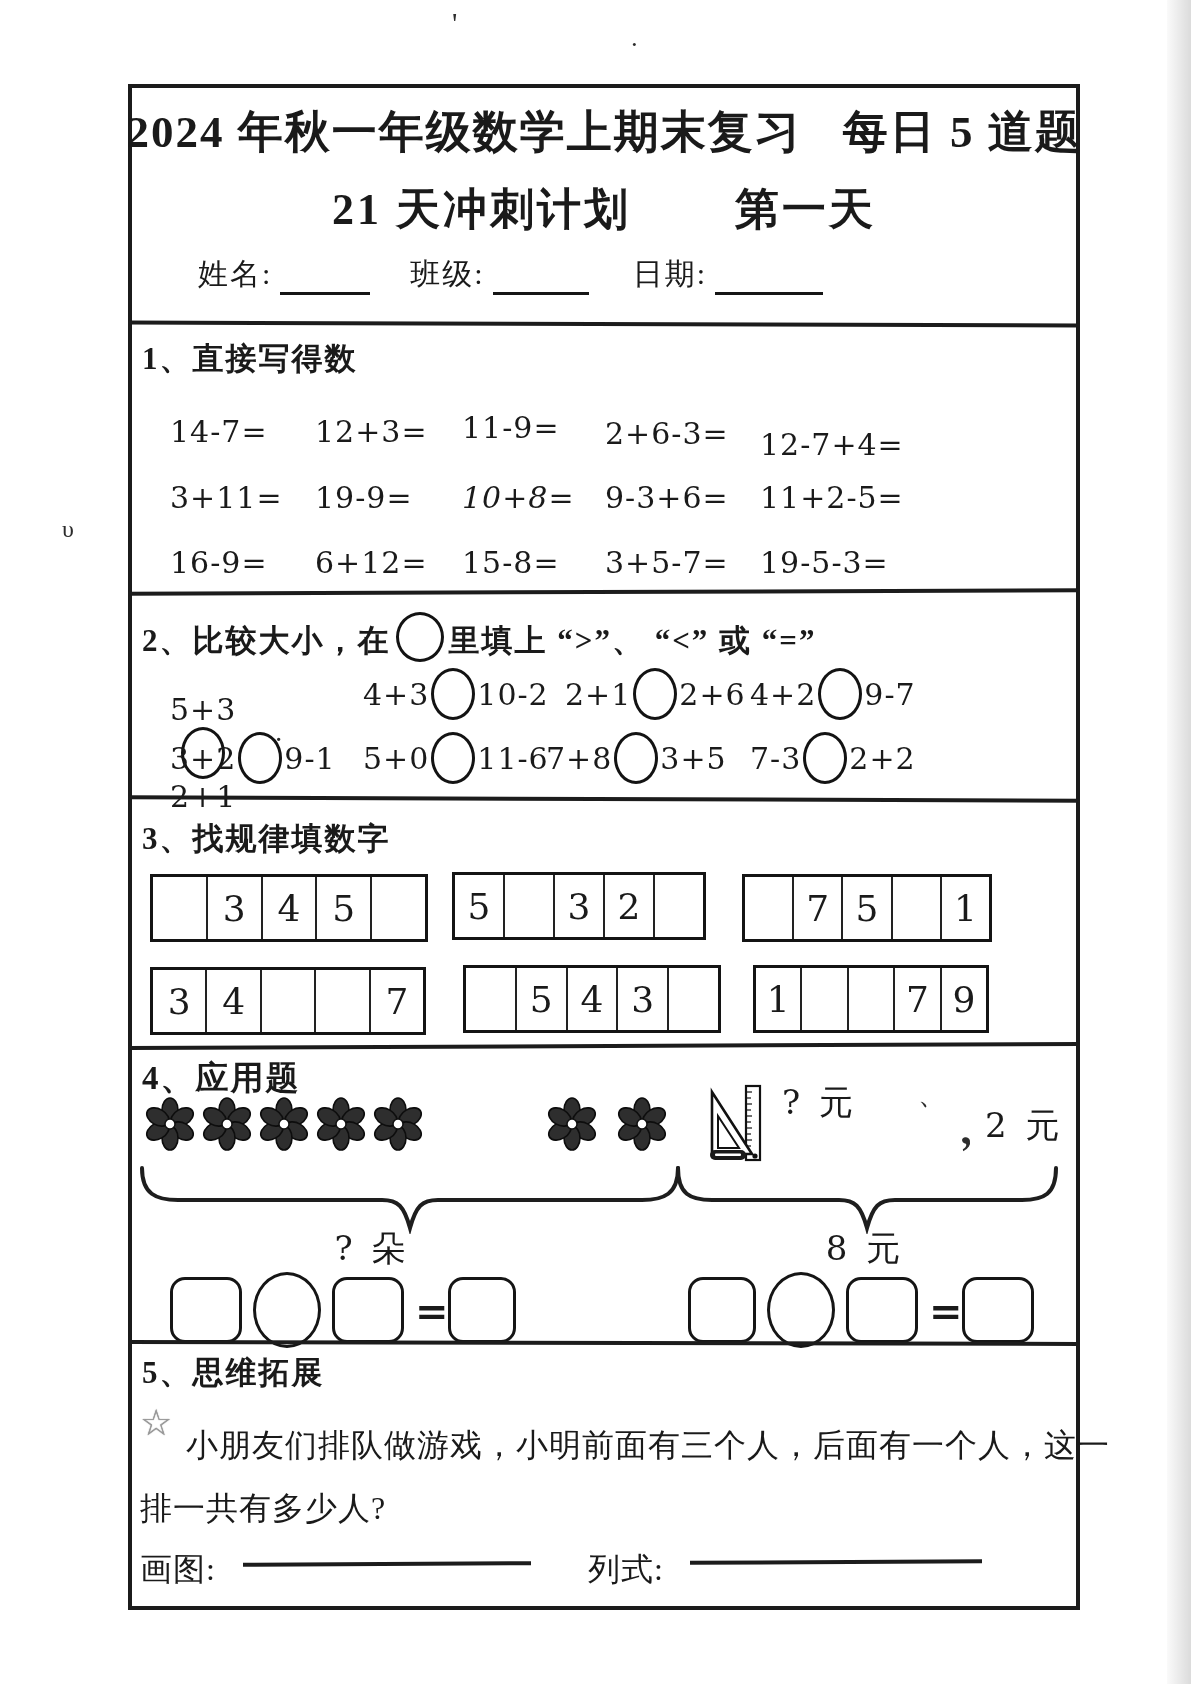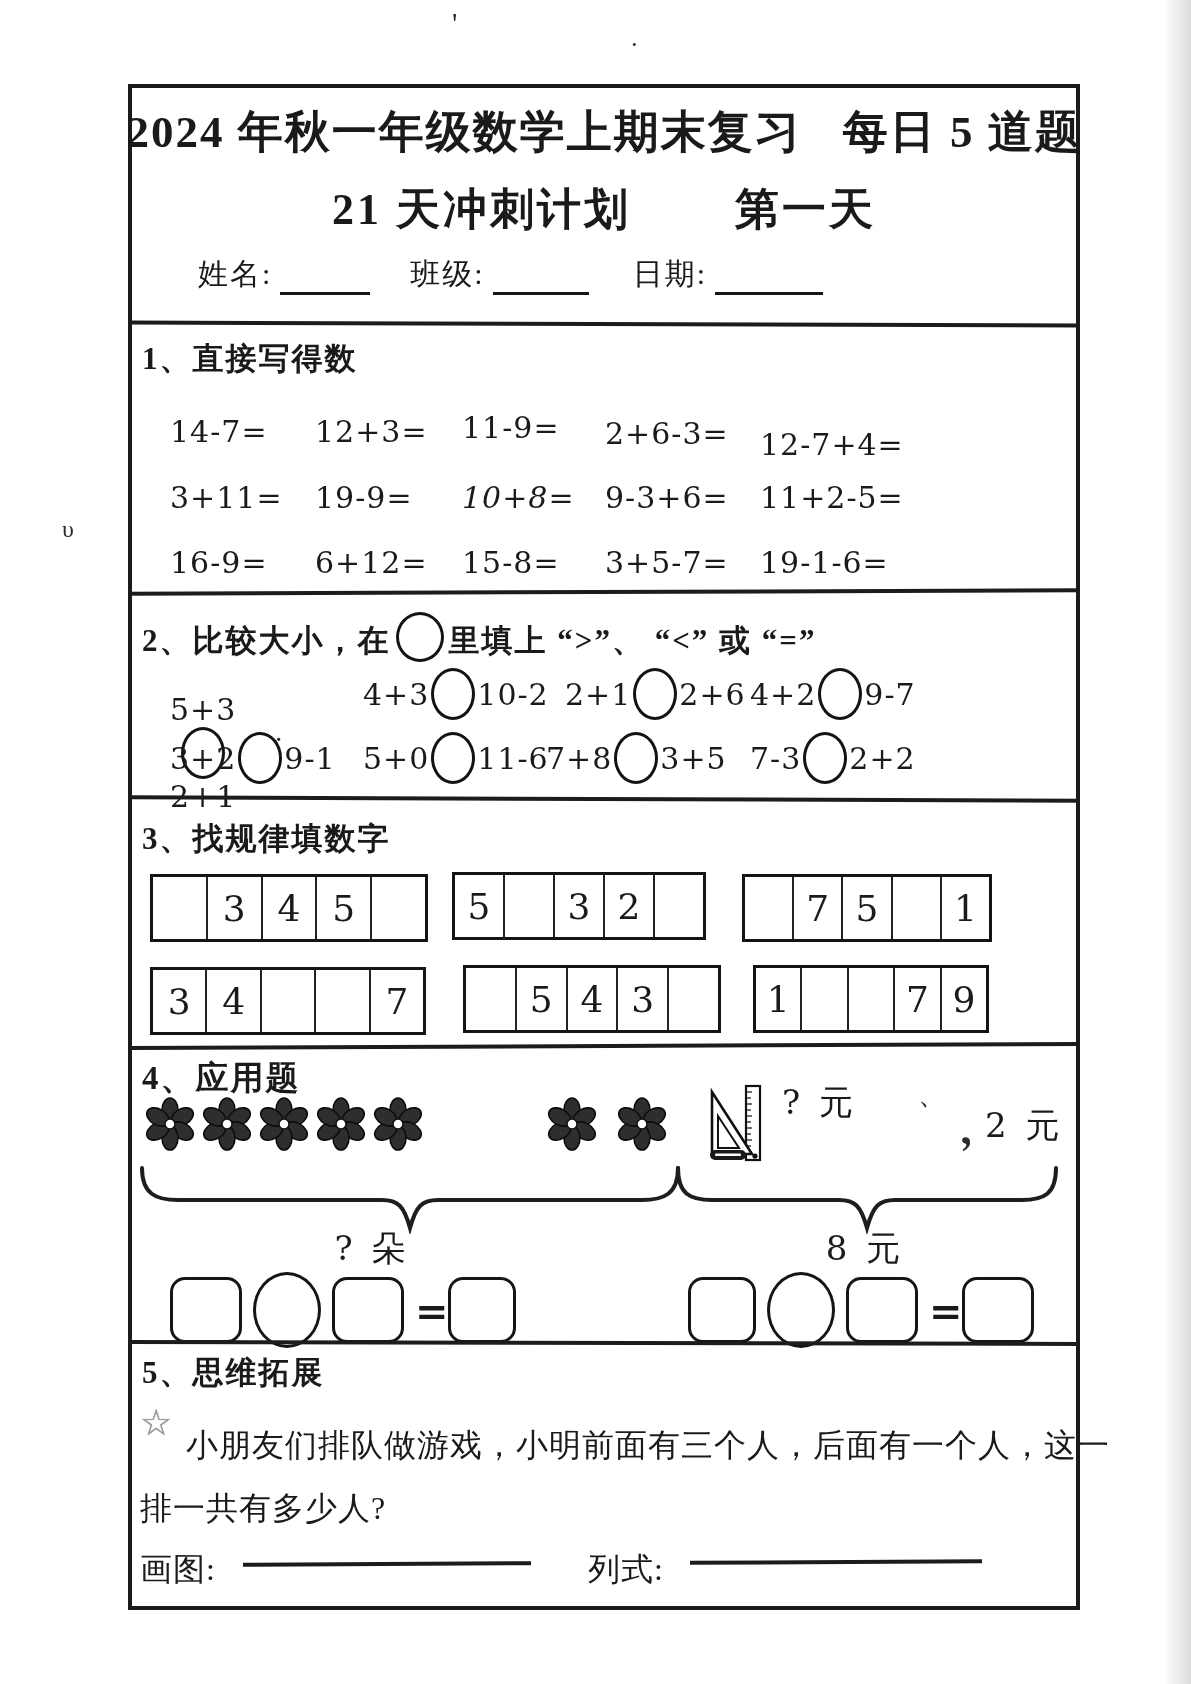--- a/index.html
+++ b/index.html
@@ -89,21 +89,21 @@
     <span class="abs expr num" style="left:170px;top:480px;">3+11=</span>
     <span class="abs expr num" style="left:315px;top:480px;">19-9=</span>
     <span class="abs expr num" style="left:462px;top:480px;font-style:italic;">10+8=</span>
     <span class="abs expr num" style="left:605px;top:480px;">9-3+6=</span>
     <span class="abs expr num" style="left:760px;top:480px;">11+2-5=</span>
 
     <span class="abs expr num" style="left:170px;top:545px;">16-9=</span>
     <span class="abs expr num" style="left:315px;top:545px;">6+12=</span>
     <span class="abs expr num" style="left:462px;top:545px;">15-8=</span>
     <span class="abs expr num" style="left:605px;top:545px;">3+5-7=</span>
-    <span class="abs expr num" style="left:760px;top:545px;">19-1-6=</span>
+    <span class="abs expr num" style="left:760px;top:545px;">19-5-3=</span>
   </div>
 
   <div class="divider" style="top:590px;transform:rotate(-0.2deg);"></div>
 
   <div>
     <div class="abs sec-head cn" style="left:142px;top:612px;">
       <span>2、比较大小，在</span><span class="circle-lg"></span><span>里填上 “&gt;”、 “&lt;” 或 “=”</span>
     </div>
 
     <div class="abs cmp expr num" style="left:170px;top:692px;flex-direction:column;">

